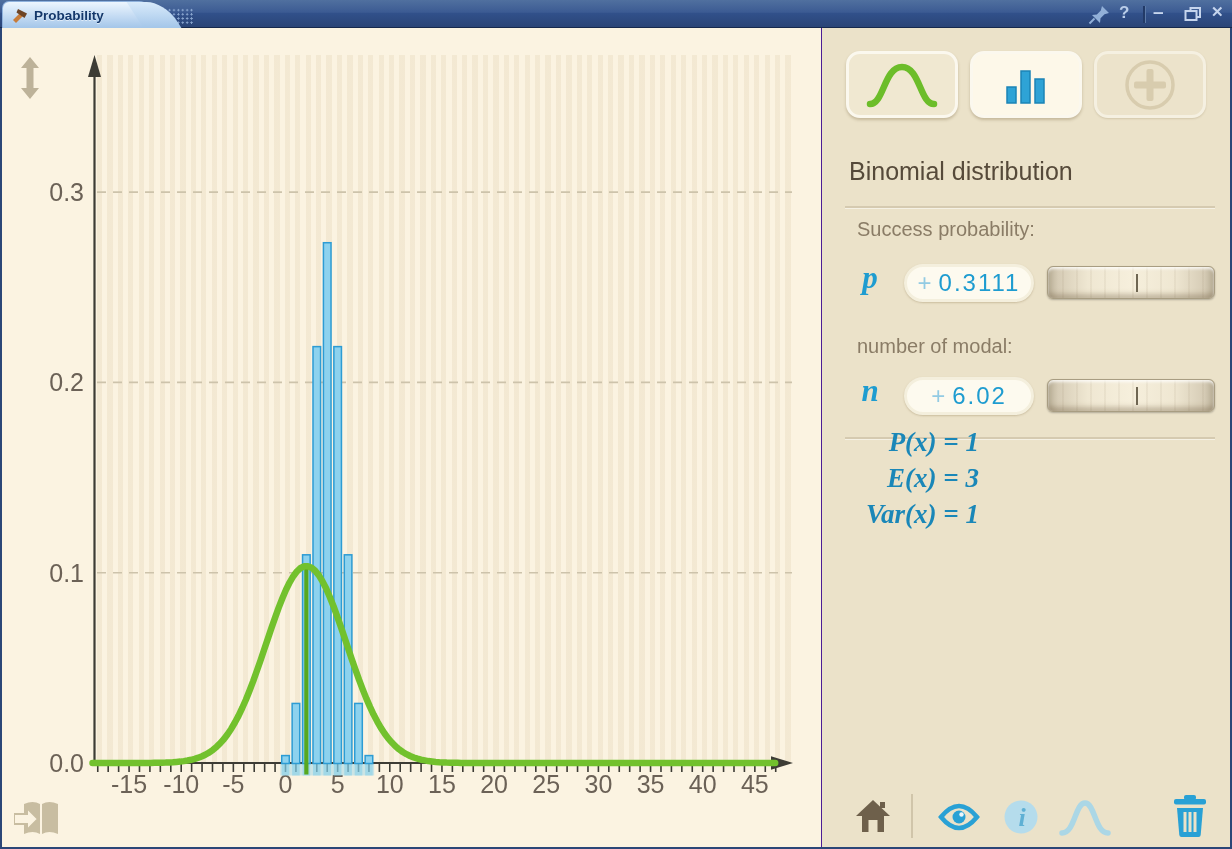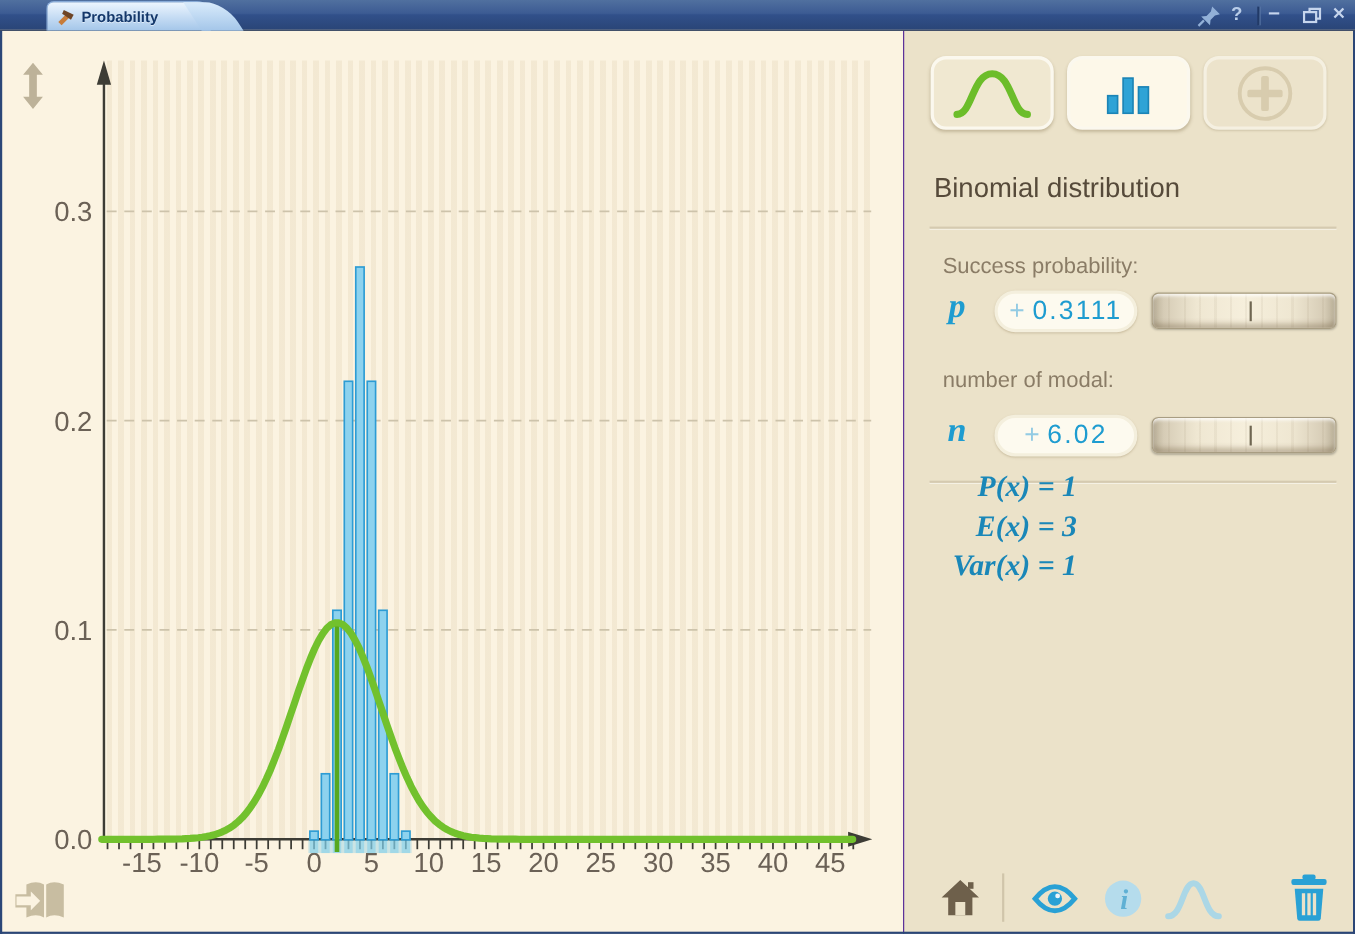--- a/index.html
+++ b/index.html
@@ -8,21 +8,21 @@
        box-sizing:border-box;}
   #app *{box-sizing:border-box;}
 
   
   #titlebar{position:absolute;left:0;top:0;width:1232px;height:28px;
     background:linear-gradient(#50709f 0%,#3c5b93 45%,#31508a 50%,#2a4577 100%);
     border-bottom:1px solid #16294d;z-index:50;}
   .tab{position:absolute;left:2px;top:1px;width:150px;height:27px;
     background:linear-gradient(#edf6fe,#c4dbf3 55%,#a4c6e9);
     border-radius:7px 13px 0 0;border:1px solid #8fb2dd;border-bottom:none;
-    display:flex;align-items:center;padding-left:8px;z-index:2;margin-left:40px;}
+    display:flex;align-items:center;padding-left:8px;z-index:2;}
   .tab::after{content:'';position:absolute;right:-22px;bottom:0;width:38px;height:26px;
     background:linear-gradient(#d9ebfb,#a4c6e9);transform:skewX(33deg);
     border-radius:0 18px 0 0;z-index:-1;}
   .tab-label{font-size:13.5px;font-weight:bold;color:#14386b;margin-left:5px;
     text-shadow:0 1px 0 rgba(255,255,255,.55);}
   .dots{position:absolute;left:163px;top:8px;width:30px;height:16px;
     background-image:radial-gradient(circle,#8aa6cf 1.05px,rgba(0,0,0,0) 1.2px);
     background-size:4.4px 4.2px;}
   .winbtn{position:absolute;color:#c6d5ed;font-weight:bold;cursor:default;}
   .tb-divider{position:absolute;left:1143px;top:6px;width:2px;height:17px;
@@ -230,21 +230,21 @@
       <svg width="60" height="56" viewBox="0 0 60 56">
         <circle cx="30" cy="28" r="23" fill="none" stroke="#d8ccae" stroke-width="3.5"></circle>
         <rect x="14" y="24.5" width="32" height="7" rx="2" fill="#d8ccae"></rect>
         <rect x="26.5" y="12" width="7" height="32" rx="2" fill="#d8ccae"></rect>
       </svg>
     </div>
 
     <div id="panel-title">Binomial distribution</div>
     <div class="sep" style="top:178px"></div>
 
-    <div class="param-label" style="top:203px">Success probability:</div>
+    <div class="param-label" style="top:190px">Success probability:</div>
     <div class="param-symbol" style="top:232px">p</div>
     <div class="value-box" style="top:236px">
       <span class="value-sign">+</span>
         <span class="value-num">0.3111</span>
     </div>
     <div class="wheel" style="top:238px">
       <div class="wheel-marker"></div>
     </div>
 
     <div class="param-label" style="top:307px">number of modal:</div>

